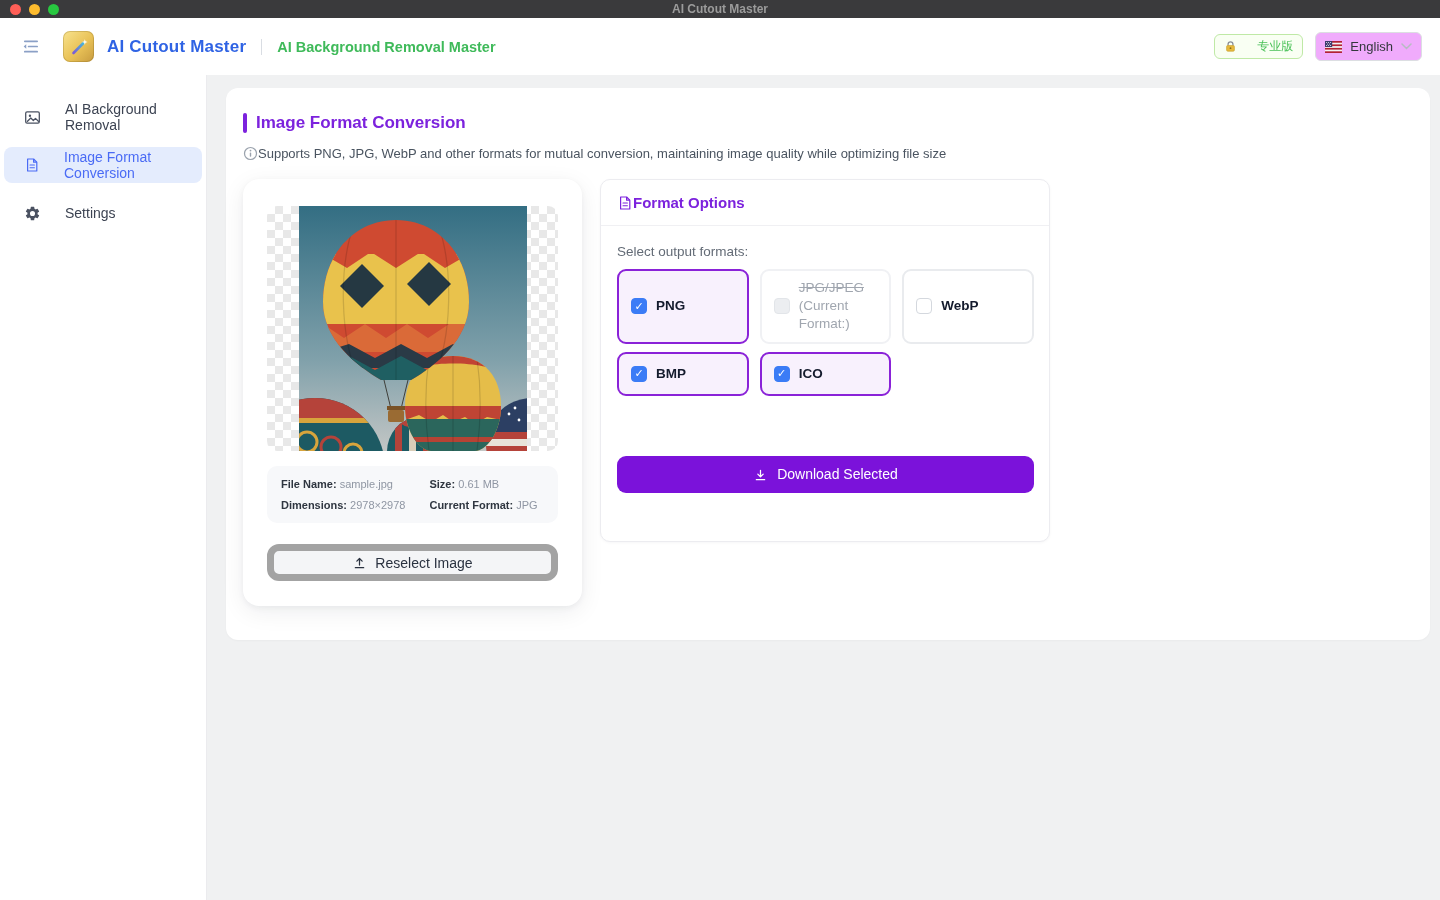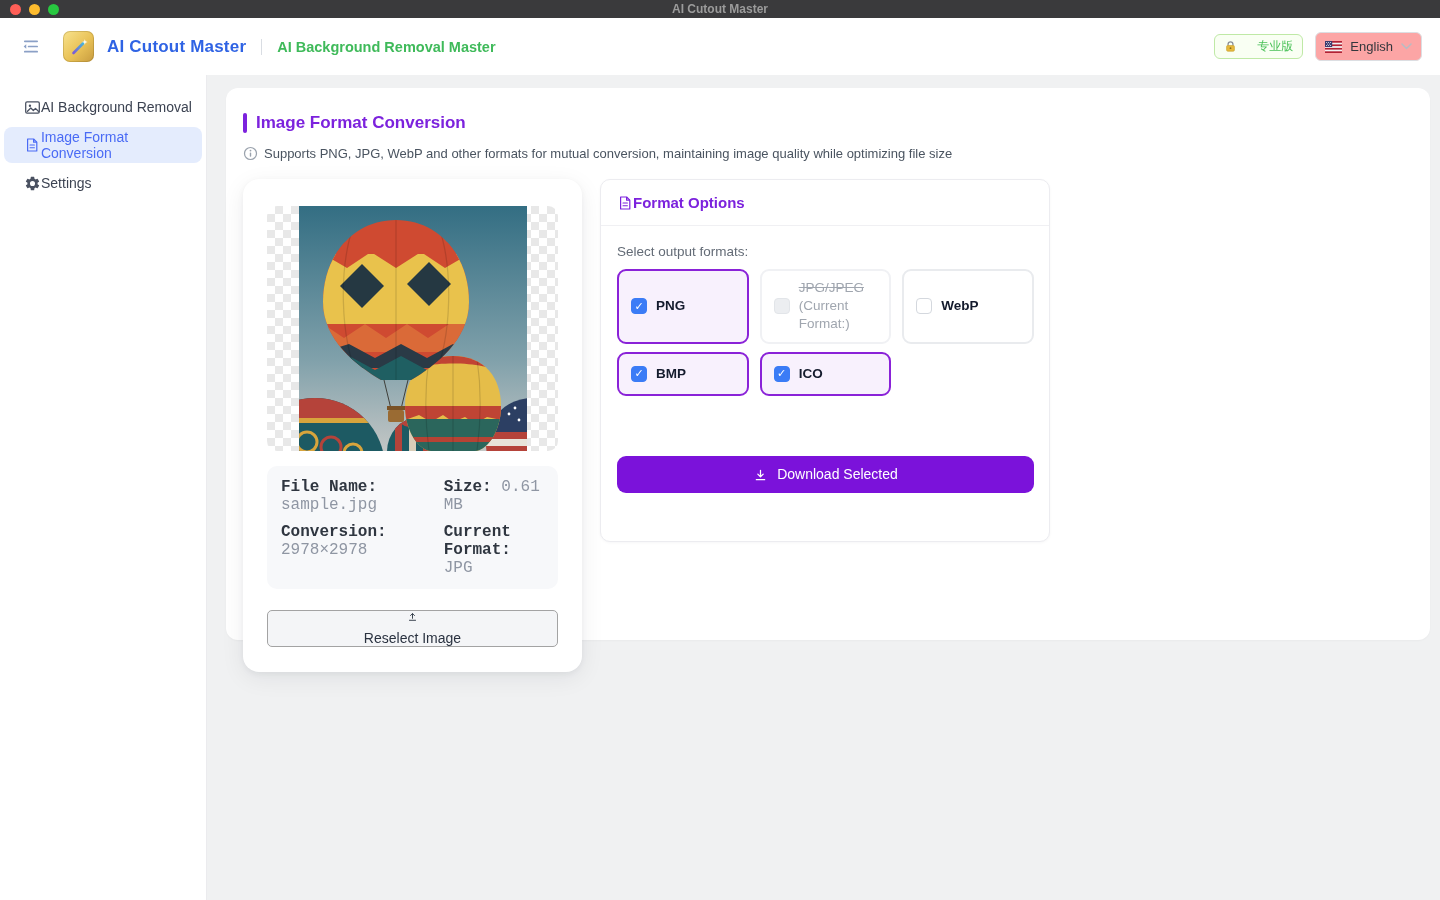--- a/index.html
+++ b/index.html
@@ -25,61 +25,61 @@
     background:linear-gradient(135deg,#f8e38e 0%,#e9c257 55%,#c79b3f 100%);
     box-shadow:inset 0 0 0 1px rgba(120,90,20,.25); display:flex; align-items:center; justify-content:center; }
   .brand { font-size:17px; font-weight:700; color:#2f63e4; letter-spacing:.2px; }
   .brand-divider { width:1px; height:16px; background:#d9dde3; margin:0 2px; }
   .tagline { font-size:14.5px; font-weight:700; color:#3fba5a; }
   .header-right { display:flex; align-items:center; gap:12px; }
   .pro-badge { height:25px; display:flex; align-items:center; gap:20px; padding:0 9px;
     border:1px solid #bfe9a6; background:#f9fff3; border-radius:6px;
     font-size:12px; color:#4cc25a; cursor:pointer; }
   .lang-select { height:29px; min-width:104px; display:flex; align-items:center; gap:8px;
-    padding:0 9px; border:1px solid #dcdee2; background:#fca5a5; border-radius:6px;
+    padding:0 9px; border:1px solid #dcdee2; background:#f0abfc; border-radius:6px;
     font-size:13px; color:#33373d; cursor:pointer; }
   .lang-chevron { margin-left:auto; }
 
   
   .app-body { display:flex; height:825px; }
   .sidebar { width:207px; background:#fff; border-right:1px solid #ebebee; padding-top:12px; flex:none; }
-  .side-item { height:36px; display:flex; align-items:center; gap:0;
-    padding-left:20px; margin:2px 4px; border-radius:8px;
+  .side-item { height:36px; display:flex; align-items:center; gap:24px;
+    padding-left:20px; margin:12px 4px; border-radius:8px;
     font-size:14px; color:#3c4352; cursor:pointer; }
   .side-item .s-icon { width:17px; height:17px; display:flex; align-items:center; justify-content:center; }
   .side-item.active { background:#e4ecfd; color:#4a6bf5; }
   .content { flex:1; overflow:hidden; }
 
   
   .main-card { margin:13px 10px 0 19px; height:552px; background:#fff;
     border-radius:12px; box-shadow:0 1px 2px rgba(0,0,0,.03); padding:25px 18px 0 17px; }
   .page-title-row { display:flex; align-items:center; gap:9px; }
   .title-accent { width:4px; height:20px; border-radius:2px; background:#7c22dd; }
   .page-title { font-size:17px; font-weight:700; color:#7c22dd; }
-  .page-desc { display:flex; align-items:center; gap:6px; margin-top:13px;
+  .page-desc { display:flex; align-items:center; margin-top:13px;
     font-size:13px; color:#4a5460; }
   .panels { display:flex; gap:18px; margin-top:18px; align-items:flex-start; }
 
   
   .preview-panel { width:339px; background:#fff; border-radius:16px; padding:27px 24px 25px;
     box-shadow:0 6px 24px rgba(15,23,42,.07), 0 2px 6px rgba(15,23,42,.05); }
   .checkerboard { height:245px; border-radius:10px; overflow:hidden;
     display:flex; justify-content:center; background-color:#fff;
     background-image:
       linear-gradient(45deg,#e8e8e8 25%,transparent 25%,transparent 75%,#e8e8e8 75%),
       linear-gradient(45deg,#e8e8e8 25%,transparent 25%,transparent 75%,#e8e8e8 75%);
     background-size:16px 16px; background-position:0 0,8px 8px; }
   .file-info { margin-top:15px; background:#f7f8fa; border-radius:10px; padding:12px 14px;
     display:grid; grid-template-columns:auto auto; column-gap:24px; row-gap:9px;
-    font-size:16px; justify-content:start;font-family:Liberation Mono, monospace; }
+    font-size:11px; justify-content:start; }
   .fi-label { font-weight:700; color:#2f3640; }
   .fi-value { color:#8f96a3; }
   .reselect-btn { margin-top:21px; height:37px; width:100%; display:flex; align-items:center;
-    justify-content:center; gap:8px; background:#f4f5f7; border:1px solid #a3a3a3;
-    border-radius:5px; font-size:14px; color:#2a3240; cursor:pointer;flex-direction:column; }
+    justify-content:center; gap:8px; background:#f4f5f7; border:7px solid #a3a3a3;
+    border-radius:12px; font-size:14px; color:#2a3240; cursor:pointer; }
 
   
   .format-panel { width:450px; background:#fff; border:1px solid #ececf0; border-radius:10px;
     box-shadow:0 1px 3px rgba(15,23,42,.04); }
   .panel-header { height:46px; display:flex; align-items:center; 
     padding:0 16px; border-bottom:1px solid #f0f0f3; }
   .panel-title { font-size:15px; font-weight:700; color:#7c22dd; }
   .panel-body { padding:18px 15px 48px 16px; }
   .select-label { font-size:13.5px; color:#636b76; }
   .format-grid { margin-top:10px; display:grid; grid-template-columns:repeat(3,1fr); gap:8px 11px; }
@@ -310,21 +310,21 @@
           <div class="file-info">
             <div>
               <span class="fi-label">File Name:</span>
               <span class="fi-value">sample.jpg</span>
             </div>
             <div>
               <span class="fi-label">Size:</span>
               <span class="fi-value">0.61 MB</span>
             </div>
             <div>
-              <span class="fi-label">Conversion:</span>
+              <span class="fi-label">Dimensions:</span>
               <span class="fi-value">2978×2978</span>
             </div>
             <div>
               <span class="fi-label">Current Format:</span>
               <span class="fi-value">JPG</span>
             </div>
           </div>
 
           <div class="reselect-btn">
             <svg width="15" height="15" viewBox="0 0 18 18">

